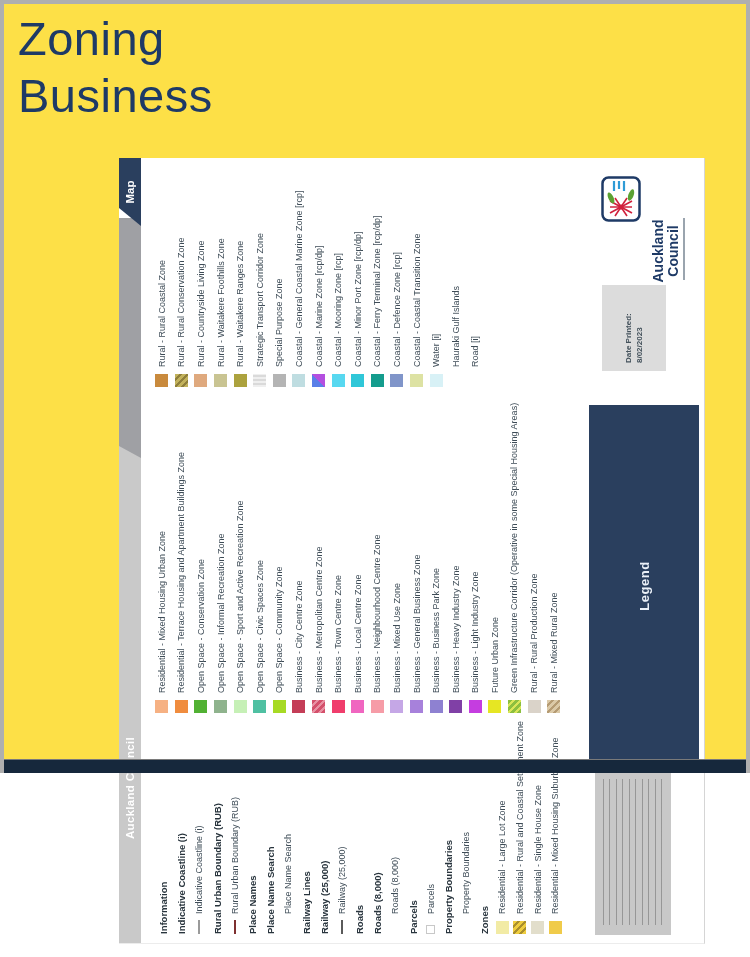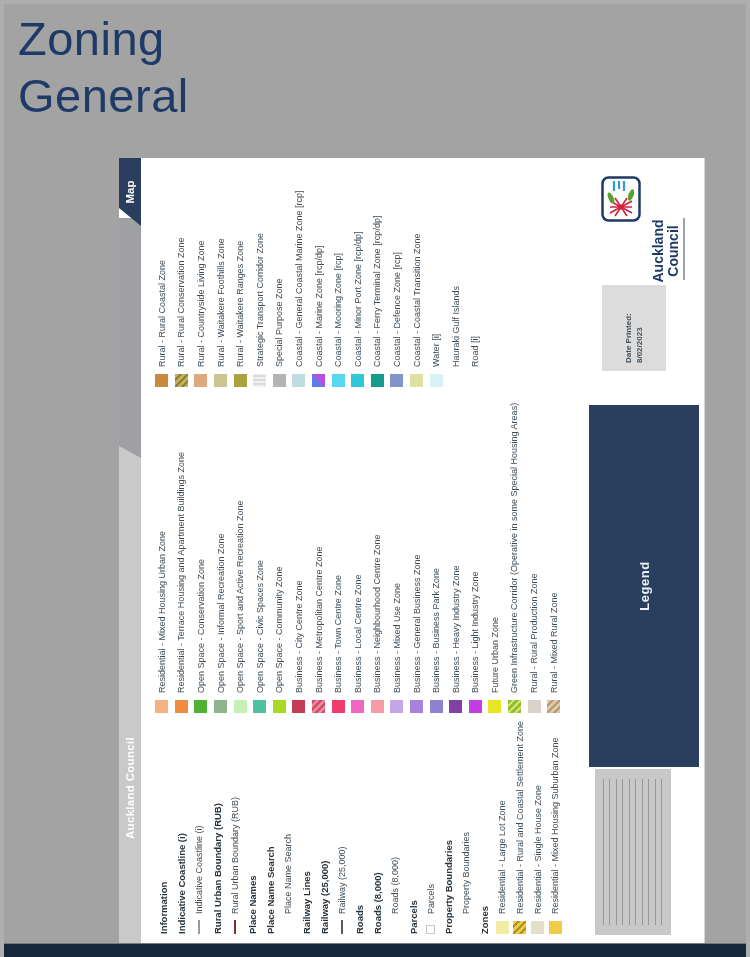--- a/index.html
+++ b/index.html
@@ -1,17 +1,17 @@
 <!DOCTYPE html>
 <html><head>
 <meta charset="utf-8">
 <style>
   html,body{margin:0;padding:0;}
   body{width:750px;height:957px;overflow:hidden;background:#fff;font-family:"Liberation Sans",sans-serif;}
-  .page{position:relative;width:750px;height:957px;box-sizing:border-box;border:4px solid #AFAFAF;border-bottom:none;background:#a3a3a3;}
+  .page{position:relative;width:750px;height:773px;box-sizing:border-box;border:4px solid #AFAFAF;border-bottom:none;background:#fde047;}
   .title{position:absolute;left:14px;top:6px;font-size:47px;line-height:57px;color:#1E3A66;letter-spacing:0.5px;}
   .mars{position:absolute;left:508px;top:2px;}
   .sheet-wrap{position:absolute;left:115px;top:155px;width:585px;height:785px;}
   .sheet{position:absolute;left:0;top:0;width:785px;height:585px;background:#fff;transform-origin:0 0;
          transform:translateY(785px) rotate(-90deg);border-bottom:1px solid #D5D5D5;border-left:1px solid #ECECEC;}
   
   .hdr-light{position:absolute;left:0;top:0;width:500px;height:22px;background:#C9C9C9;}
   .hdr-council{position:absolute;left:104px;top:0;height:22px;line-height:22px;color:#FFFFFF;font-weight:bold;font-size:11.5px;letter-spacing:0.3px;}
   .hdr-mid{position:absolute;left:485px;top:0;width:240px;height:22px;background:#9FA0A4;clip-path:polygon(12px 0,100% 0,100% 100%,0 100%);}
   .hdr-tab{position:absolute;left:717px;top:0;width:68px;height:22px;background:#2A3F5E;clip-path:polygon(18px 0,100% 0,100% 100%,0 100%);
@@ -42,21 +42,21 @@
   .actag{margin:3px 4px 0 8px;height:2px;background:#9AA4AE;}
   .botbar{position:absolute;left:0;right:0;bottom:0;height:13px;background:#16283C;border-top:1px solid #7A7A7A;}
 </style>
 </head>
 <body>
 
 <div class="page">
 
   <div class="title">
     <div>Zoning</div>
-    <div>General</div>
+    <div>Business</div>
   </div>
 
 
   <div class="sheet-wrap">
     <div class="sheet">
 
       <div class="hdr-light">
         <span class="hdr-council">Auckland Council</span>
       </div>
       <div class="hdr-mid"></div>

